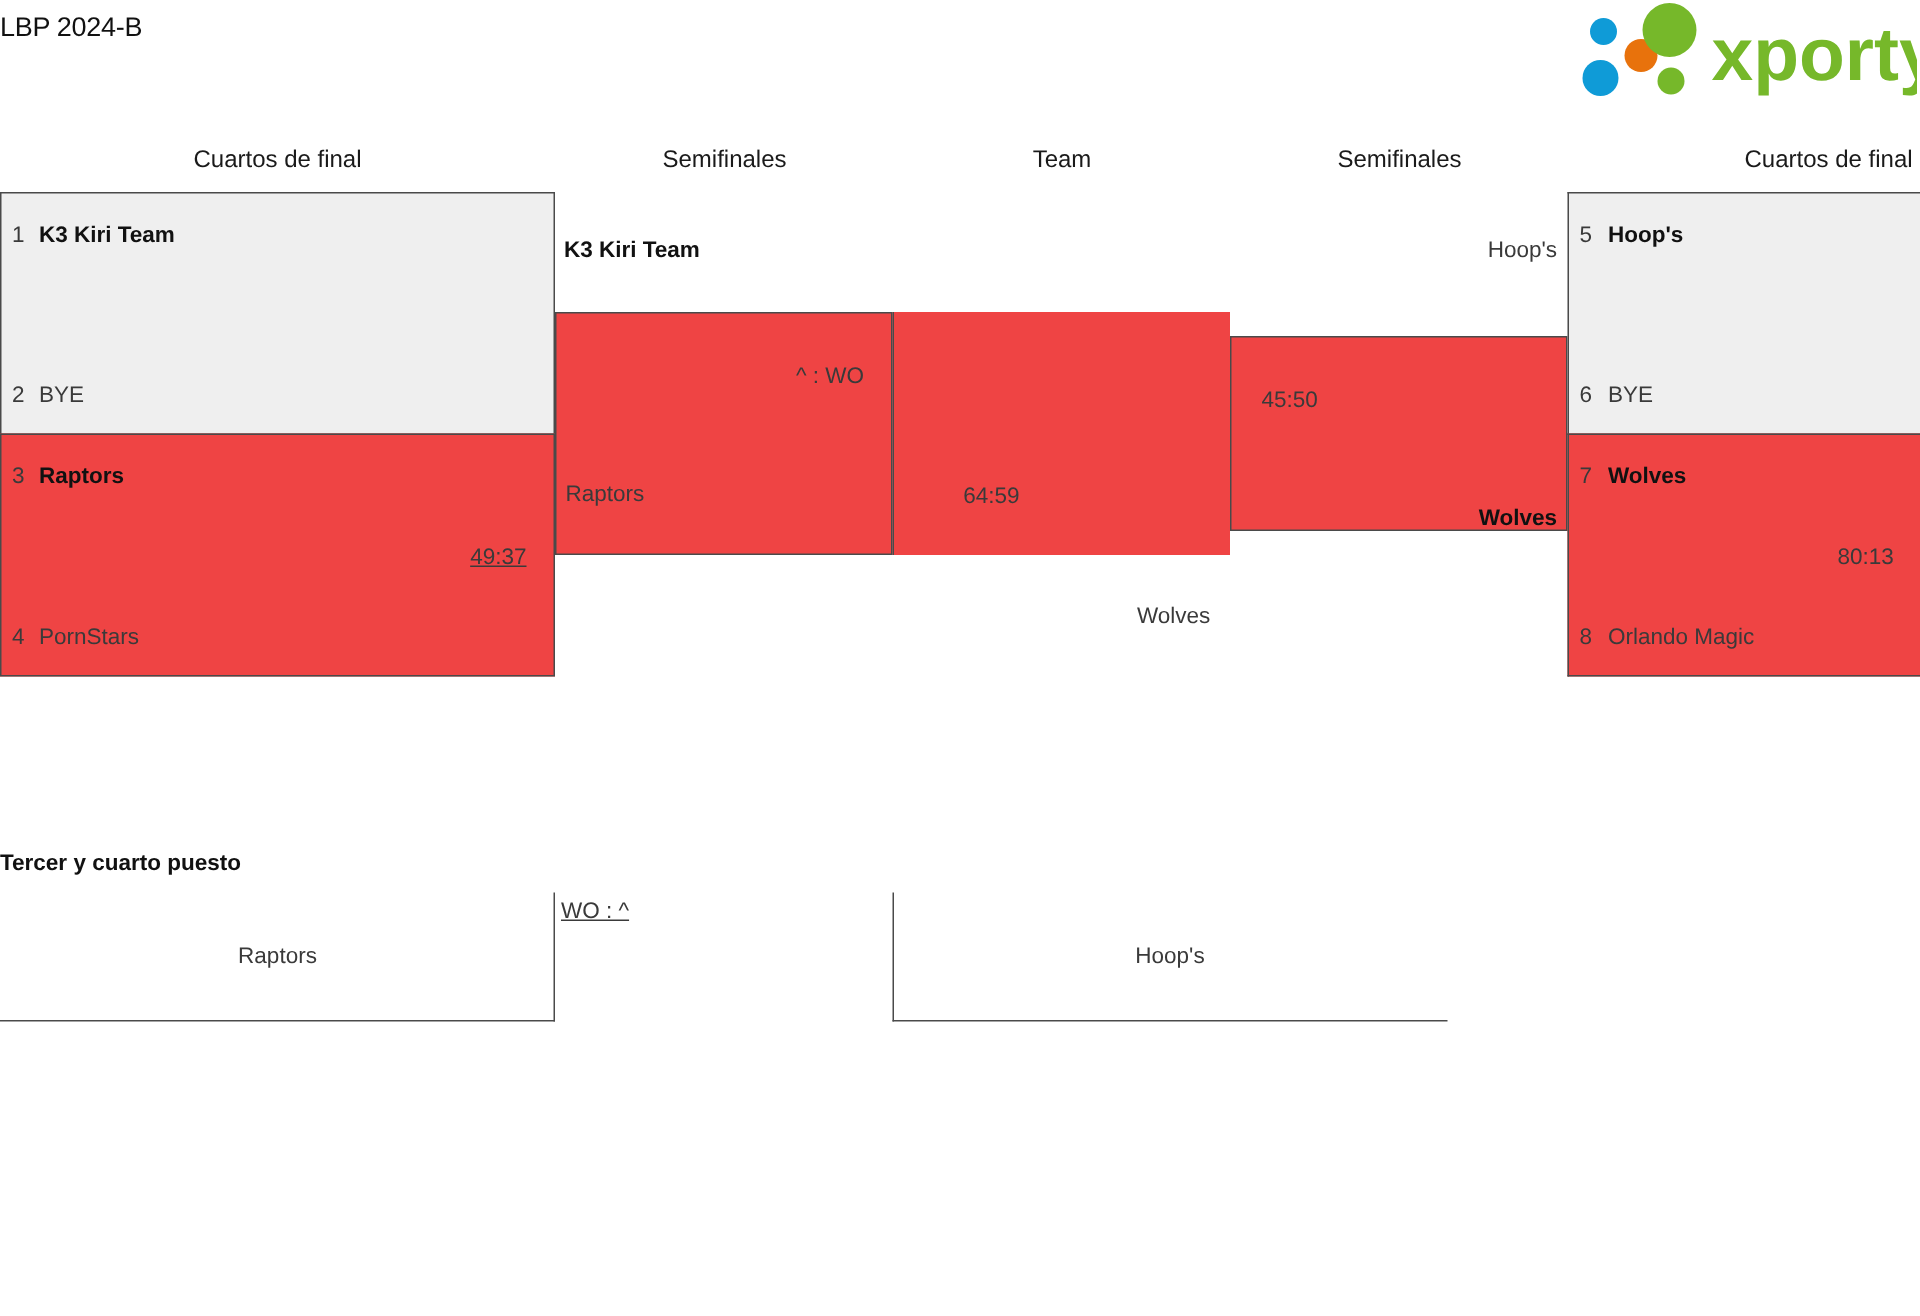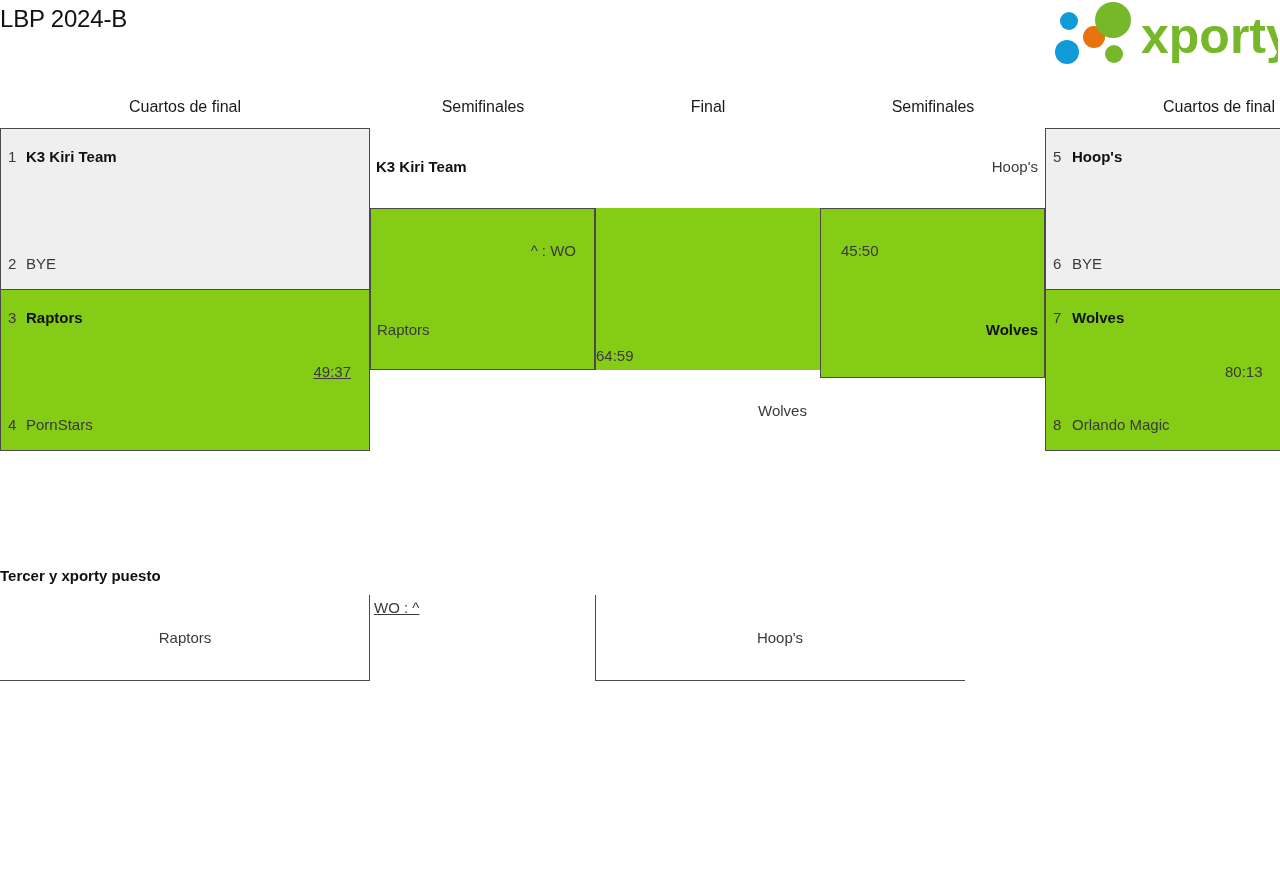--- a/index.html
+++ b/index.html
@@ -10,21 +10,21 @@
     font-family: "Liberation Sans", sans-serif;
     color: #1a1a1a;
     overflow: hidden;
   }
   .page { position: relative; width: 1280px; height: 877px; }
 
   
   .title-block {
     position: absolute;
     left: 0; top: 2px;
-    font-size: 24px;
+    font-size: 18px;
     line-height: 33px;
     font-weight: 400;
     color: #111111;
     letter-spacing: -0.2px;
   }
   .title-line { white-space: nowrap; }
 
   
   .logo {
     position: absolute;
@@ -41,21 +41,21 @@
     line-height: 22px;
     color: #1a1a1a;
     white-space: nowrap;
     text-align: center;
   }
 
   
   .match-box {
     position: absolute;
     border: 1px solid #4a4a4a;
-    background: #84cc16;
+    background: #ef4444;
   }
   .match-box.shaded { background: #efefef; }
 
   .seed {
     position: absolute;
     font-size: 15px;
     color: #3a3a3a;
     width: 18px;
     text-align: left;
   }
@@ -111,21 +111,21 @@
         <circle cx="52" cy="35" r="11" fill="#e8720c"></circle>
         <circle cx="71" cy="18" r="18" fill="#76b82a"></circle>
         <circle cx="72" cy="52" r="9" fill="#76b82a"></circle>
       </g>
       <text x="99" y="51" font-family="Liberation Sans, sans-serif" font-size="50" font-weight="700" fill="#76b82a">xporty</text>
     </svg>
   </div>
 
   <div class="round-head" style="left:60px;  width:250px;">Cuartos de final</div>
   <div class="round-head" style="left:383px; width:200px;">Semifinales</div>
-  <div class="round-head" style="left:633px; width:150px;">Final</div>
+  <div class="round-head" style="left:633px; width:150px;">Team</div>
   <div class="round-head" style="left:833px; width:200px;">Semifinales</div>
   <div class="round-head" style="left:1163px;width:250px; text-align:left;">Cuartos de final</div>
 
   <div class="match-box shaded" style="left:0px; top:128px; width:370px; height:162px;">
     <span class="seed" style="left:7px;  top:19px;">1</span>
     <span class="team winner" style="left:25px; top:19px;">K3 Kiri Team</span>
     <span class="seed" style="left:7px;  top:126px;">2</span>
     <span class="team" style="left:25px; top:126px;">BYE</span>
     <span class="score" style="left:0; top:73px; width:350px; text-align:right;"></span>
   </div>
@@ -141,49 +141,49 @@
   <span class="team winner" style="left:376px; top:158px;">K3 Kiri Team</span>
 
   <div class="match-box" style="left:370px; top:208px; width:225px; height:162px;">
     <span class="score" style="left:0; top:33px; width:205px; text-align:right;">^ : WO</span>
     <span class="team" style="left:6px; top:112px;">Raptors</span>
   </div>
 
   <span class="team winner" style="left:602px; top:240px;">K3 Kiri Team</span>
 
   <div class="match-box" style="left:595px; top:208px; width:225px; height:162px; border-top:none; border-bottom:none; border-right:none;">
-    <span class="score" style="left:0; top:114px; width:130px; text-align:left;margin-top:25px;">64:59</span>
+    <span class="score" style="left:0; top:114px; width:130px; text-align:center;">64:59</span>
   </div>
 
   <span class="team" style="left:758px; top:402px;">Wolves</span>
 
   <span class="team right" style="left:888px; top:158px; width:150px;">Hoop's</span>
 
-  <div class="match-box" style="left:820px; top:208px; width:225px; height:170px;">
+  <div class="match-box" style="left:820px; top:224px; width:225px; height:130px;">
     <span class="score" style="left:20px; top:33px; width:205px; text-align:left;">45:50</span>
     <span class="team winner right" style="left:60px; top:112px; width:157px;">Wolves</span>
   </div>
 
   <div class="match-box shaded" style="left:1045px; top:128px; width:235px; height:162px; border-right:none;">
     <span class="seed" style="left:7px;  top:19px;">5</span>
     <span class="team winner" style="left:26px; top:19px;">Hoop's</span>
     <span class="seed" style="left:7px;  top:126px;">6</span>
     <span class="team" style="left:26px; top:126px;">BYE</span>
     <span class="score" style="left:20px; top:73px;"></span>
   </div>
 
   <div class="match-box" style="left:1045px; top:289px; width:235px; height:162px; border-right:none;">
     <span class="seed" style="left:7px;  top:19px;">7</span>
     <span class="team winner" style="left:26px; top:19px;">Wolves</span>
     <span class="seed" style="left:7px;  top:126px;">8</span>
     <span class="team" style="left:26px; top:126px;text-align:right;">Orlando Magic</span>
     <span class="score" style="left:179px; top:73px;">80:13</span>
   </div>
 
-  <div class="third-title">Tercer y xporty puesto</div>
+  <div class="third-title">Tercer y cuarto puesto</div>
 
   <div class="rule-v" style="left:369px; top:595px; height:86px;"></div>
   <div class="rule-h" style="left:0px;   top:680px; width:370px;"></div>
   <div class="rule-v" style="left:595px; top:595px; height:86px;"></div>
   <div class="rule-h" style="left:595px; top:680px; width:370px;"></div>
 
   <span class="score" style="left:374px; top:599px;text-decoration:underline;">WO : ^</span>
   <span class="team" style="left:0px; top:629px; width:370px; text-align:center;">Raptors</span>
   <span class="team" style="left:595px; top:629px; width:370px; text-align:center;">Hoop's</span>
 

